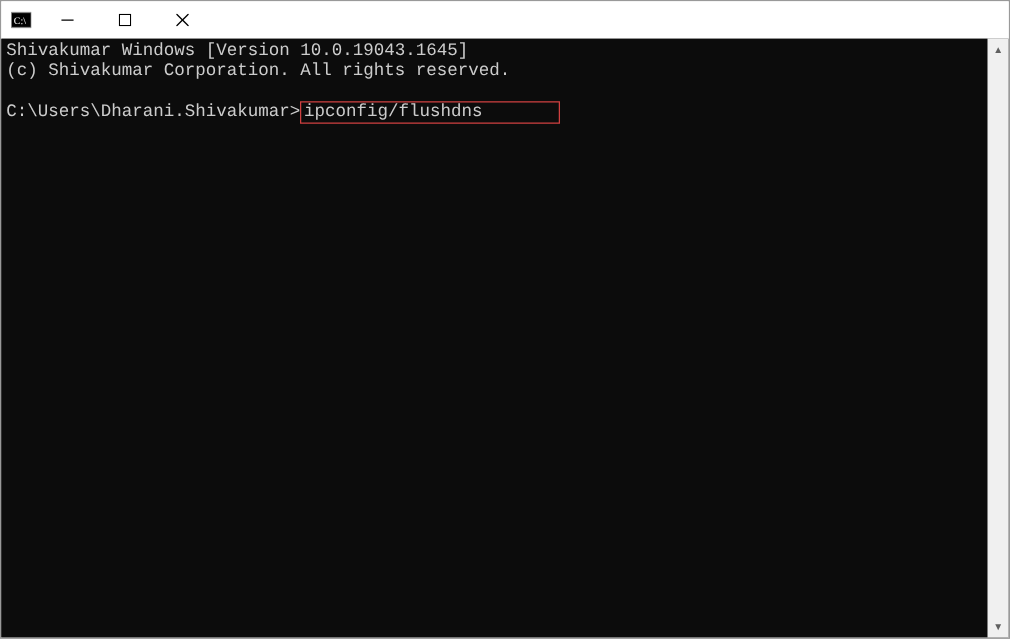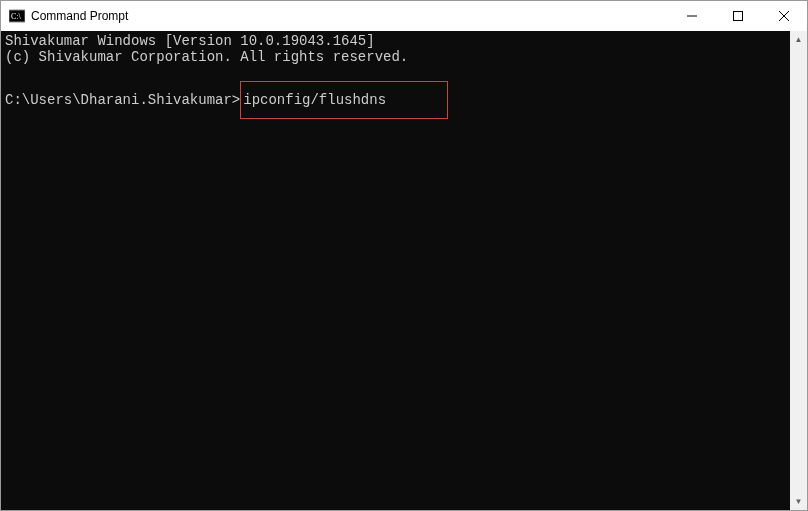--- a/index.html
+++ b/index.html
@@ -80,36 +80,35 @@
     display: flex;
     align-items: center;
     justify-content: center;
     font-size: 8px;
     color: #606060;
     cursor: default;
   }
   .scroll-track { flex: 1; }
   .cmd-highlight {
     border: 1px solid #d04040;
-    padding: 10px 2px;
+    padding: 0 2px;
     display: inline-block;
   }
   .cmd-icon-svg { display: block; }
 </style>
 </head>
 <body>
 
 <div class="titlebar">
   <span class="titlebar-icon">
     <svg class="cmd-icon-svg" width="16" height="16" viewBox="0 0 16 16">
       <rect x="0" y="2" width="16" height="12" fill="#000" stroke="#888" stroke-width="1"></rect>
       <text x="2" y="11" font-size="8" fill="#fff" font-family="Consolas">C:\</text>
     </svg>
   </span>
-  <span class="titlebar-title">Command Prompt</span>
   <div class="win-controls">
     <button class="win-btn">
       <svg width="10" height="10" viewBox="0 0 10 10">
           <line x1="0" y1="5" x2="10" y2="5" stroke="#000" stroke-width="1"></line>
         </svg>
     </button>
     <button class="win-btn">
       <svg width="10" height="10" viewBox="0 0 10 10">
           <rect x="0.5" y="0.5" width="9" height="9" fill="none" stroke="#000" stroke-width="1"></rect>
         </svg>

